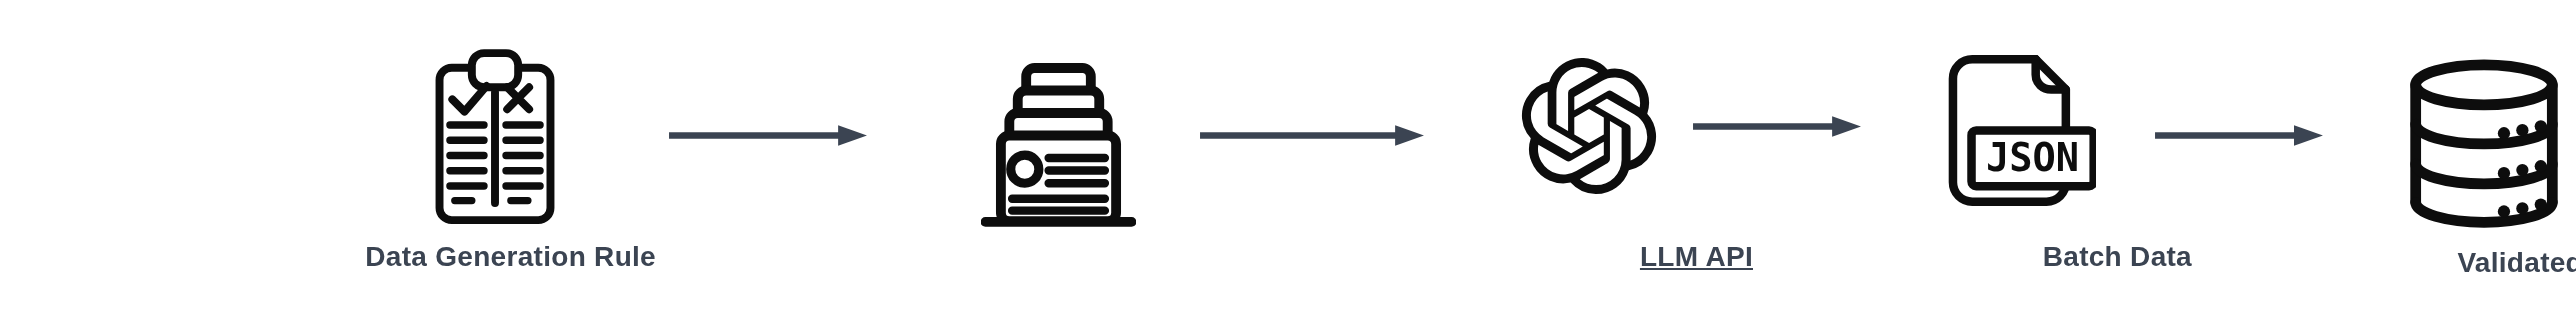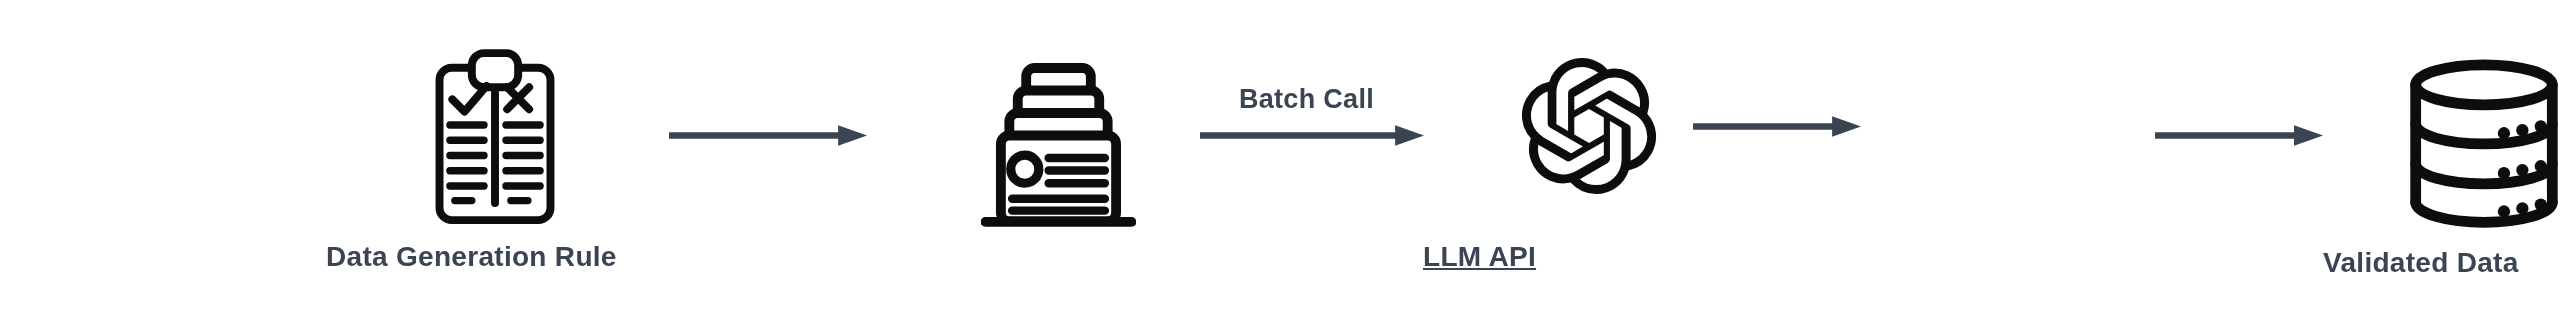--- a/index.html
+++ b/index.html
@@ -3,21 +3,21 @@
 <meta charset="utf-8">
 <style>
   html,body{margin:0;padding:0;background:#fff;}
   .canvas{
     position:relative;width:3010px;height:334px;
     background:var(--bg,#fff);overflow:hidden;
     font-family:"Liberation Sans",sans-serif;
   }
   .abs{position:absolute;}
   .node-label{
-    position:absolute;width:330px;text-align:left;
+    position:absolute;width:330px;text-align:right;
     font-weight:700;font-size:28px;line-height:1.15;
     color:var(--text,#3b4452);letter-spacing:0.3px;white-space:nowrap;
   }
   .arrow-label{
     position:absolute;width:309px;text-align:center;
     font-weight:700;font-size:27px;line-height:1.15;
     color:var(--text,#3b4452);letter-spacing:0.3px;white-space:nowrap;
   }
   svg{display:block;}
   .st{fill:none;stroke:var(--ink,#0d0d0d);stroke-linecap:round;stroke-linejoin:round;}
@@ -62,38 +62,47 @@
       <rect class="stw" x="20" y="37" width="70" height="24" rx="6" stroke-width="7"></rect>
       <circle class="stw" cx="34" cy="61" r="7.5" stroke-width="6"></circle>
       <rect class="stw" x="14" y="53" width="82" height="61" rx="6" stroke-width="7"></rect>
       <circle class="st" cx="31" cy="77" r="10" stroke-width="6.5"></circle>
       <path class="st" stroke-width="6" d="M48 69 H88 M48 78 H88 M48 87 H88"></path>
       <path class="st" stroke-width="6" d="M22 98 H88 M22 106.5 H88"></path>
       <path class="st" stroke-width="7" d="M3 114.5 H107"></path>
     </svg>
   </div>
 
-  <div class="arrow-label" style="left:1152px;top:84px;">Batch Call</div>
   <svg class="abs" style="left:1199px;top:124px;" width="226" height="23" viewBox="0 0 439 44">
     <line class="arrow-line" x1="2" y1="22" x2="383" y2="22"></line>
     <polygon class="arrow-head" points="381,2 437,22 381,42"></polygon>
   </svg>
 
   <div class="abs" style="left:1521px;top:58px;">
     <svg width="136" height="136" viewBox="0 0 24 24">
       <path class="fl" d="M22.2819 9.8211a5.9847 5.9847 0 0 0-.5157-4.9108 6.0462 6.0462 0 0 0-6.5098-2.9A6.0651 6.0651 0 0 0 4.9807 4.1818a5.9847 5.9847 0 0 0-3.9977 2.9 6.0462 6.0462 0 0 0 .7427 7.0966 5.98 5.98 0 0 0 .511 4.9107 6.051 6.051 0 0 0 6.5146 2.9001A5.9847 5.9847 0 0 0 13.2599 24a6.0557 6.0557 0 0 0 5.7718-4.2058 5.9894 5.9894 0 0 0 3.9977-2.9001 6.0557 6.0557 0 0 0-.7475-7.073zM13.2599 22.4301a4.4755 4.4755 0 0 1-2.8764-1.0408l.1419-.0804 4.7783-2.7582a.7948.7948 0 0 0 .3927-.6813v-6.7369l2.02 1.1686a.071.071 0 0 1 .038.0615v5.5826a4.504 4.504 0 0 1-4.4945 4.4849zm-9.6607-4.1254a4.4708 4.4708 0 0 1-.5346-3.0137l.142.0852 4.783 2.7582a.7712.7712 0 0 0 .7806 0l5.8428-3.3685v2.3324a.0804.0804 0 0 1-.0332.0615L9.74 19.9502a4.4992 4.4992 0 0 1-6.1408-1.6455zM2.3408 7.8956a4.485 4.485 0 0 1 2.3655-1.9728V11.6a.7664.7664 0 0 0 .3879.6765l5.8144 3.3543-2.0201 1.1685a.0757.0757 0 0 1-.071 0l-4.8303-2.7865A4.504 4.504 0 0 1 2.3408 7.8956zm16.5963 3.8558L13.1038 8.364 15.1192 7.2a.0757.0757 0 0 1 .071 0l4.8303 2.7913a4.4944 4.4944 0 0 1-.6765 8.1042v-5.6772a.79.79 0 0 0-.3879-.6669zm2.0107-3.0231l-.142-.0852-4.7735-2.7818a.7759.7759 0 0 0-.7854 0L9.409 9.2297V6.8974a.0662.0662 0 0 1 .0284-.0615l4.8303-2.7866a4.4992 4.4992 0 0 1 6.6802 4.66zM8.3065 12.863l-2.02-1.1638a.0804.0804 0 0 1-.038-.0567V6.0742a4.4992 4.4992 0 0 1 7.3757-3.4537l-.142.0805L8.704 5.459a.7948.7948 0 0 0-.3927.6813zm1.0976-2.3654l2.602-1.4998 2.6069 1.4998v2.9994l-2.5974 1.4997-2.6067-1.4997Z"></path>
     </svg>
   </div>
   <div class="node-label" style="left:1423px;top:241px;text-decoration:underline;">LLM API</div>
 
   <svg class="abs" style="left:1692px;top:115px;" width="170" height="23" viewBox="0 0 330 44">
     <line class="arrow-line" x1="2" y1="22" x2="274" y2="22"></line>
     <polygon class="arrow-head" points="272,2 328,22 272,42"></polygon>
   </svg>
 
+  <div class="abs" style="left:1946px;top:53px;">
+    <svg width="150" height="155" viewBox="0 0 97 100">
+      <path class="st" stroke-width="5.5" d="M58 4 H17 C10 4 4.5 9.5 4.5 16.5 V83.5 C4.5 90.5 10 96 17 96 H65 C72 96 77.5 90.5 77.5 83.5"></path>
+      <path class="st" stroke-width="5.5" d="M58 4 L77.5 23.5 V54"></path>
+      <path class="st" stroke-width="5.5" d="M58 4 V14 C58 19.5 62.5 23.5 68 23.5 H77.5"></path>
+      <rect class="stw" x="16.5" y="50" width="79" height="36" rx="3" stroke-width="5.5"></rect>
+      <text class="json-text" x="56" y="76.5" font-size="25" text-anchor="middle">JSON</text>
+    </svg>
+  </div>
+  <div class="node-label" style="left:1862px;top:241px;">Batch Data</div>
 
   <svg class="abs" style="left:2154px;top:124px;" width="170" height="23" viewBox="0 0 329 44">
     <line class="arrow-line" x1="2" y1="22" x2="273" y2="22"></line>
     <polygon class="arrow-head" points="271,2 327,22 271,42"></polygon>
   </svg>
 
   <div class="abs" style="left:2407px;top:58px;">
     <svg width="154" height="175" viewBox="0 0 100 114">
       <ellipse class="st" cx="50" cy="17.5" rx="44.5" ry="13" stroke-width="7"></ellipse>
       <path class="st" stroke-width="7" d="M5.5 17.5 V94 M94.5 17.5 V94"></path>

